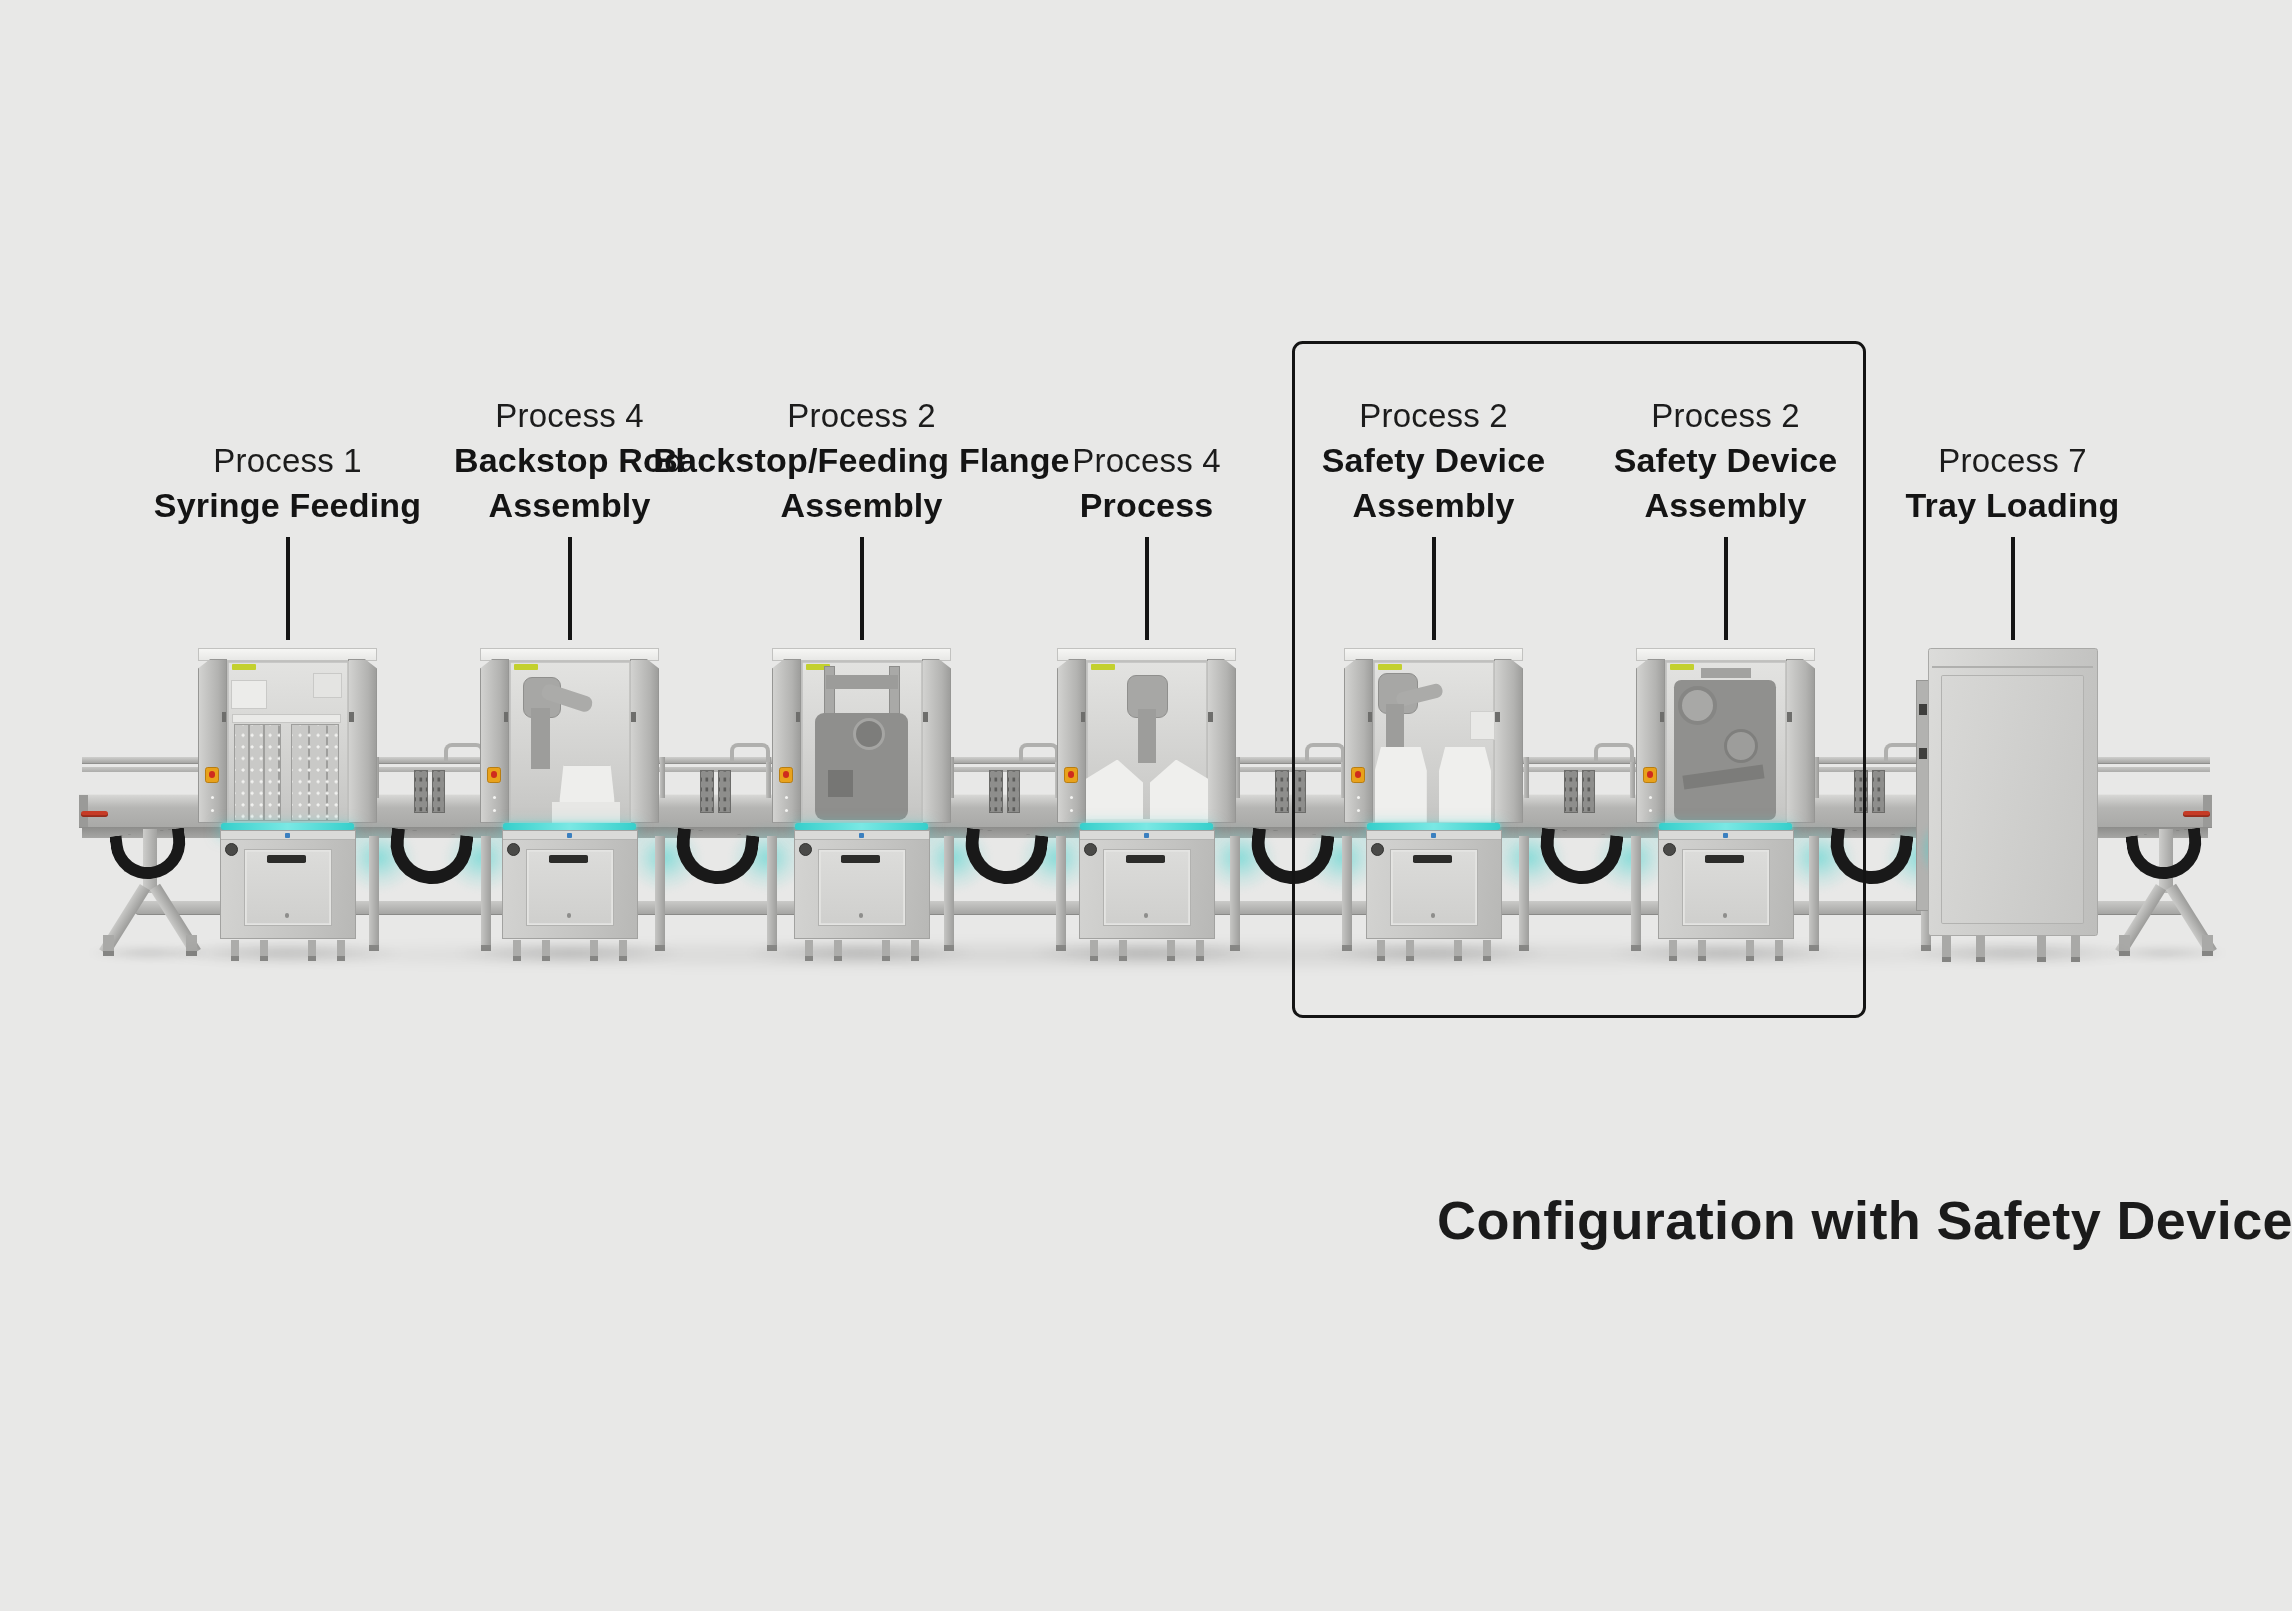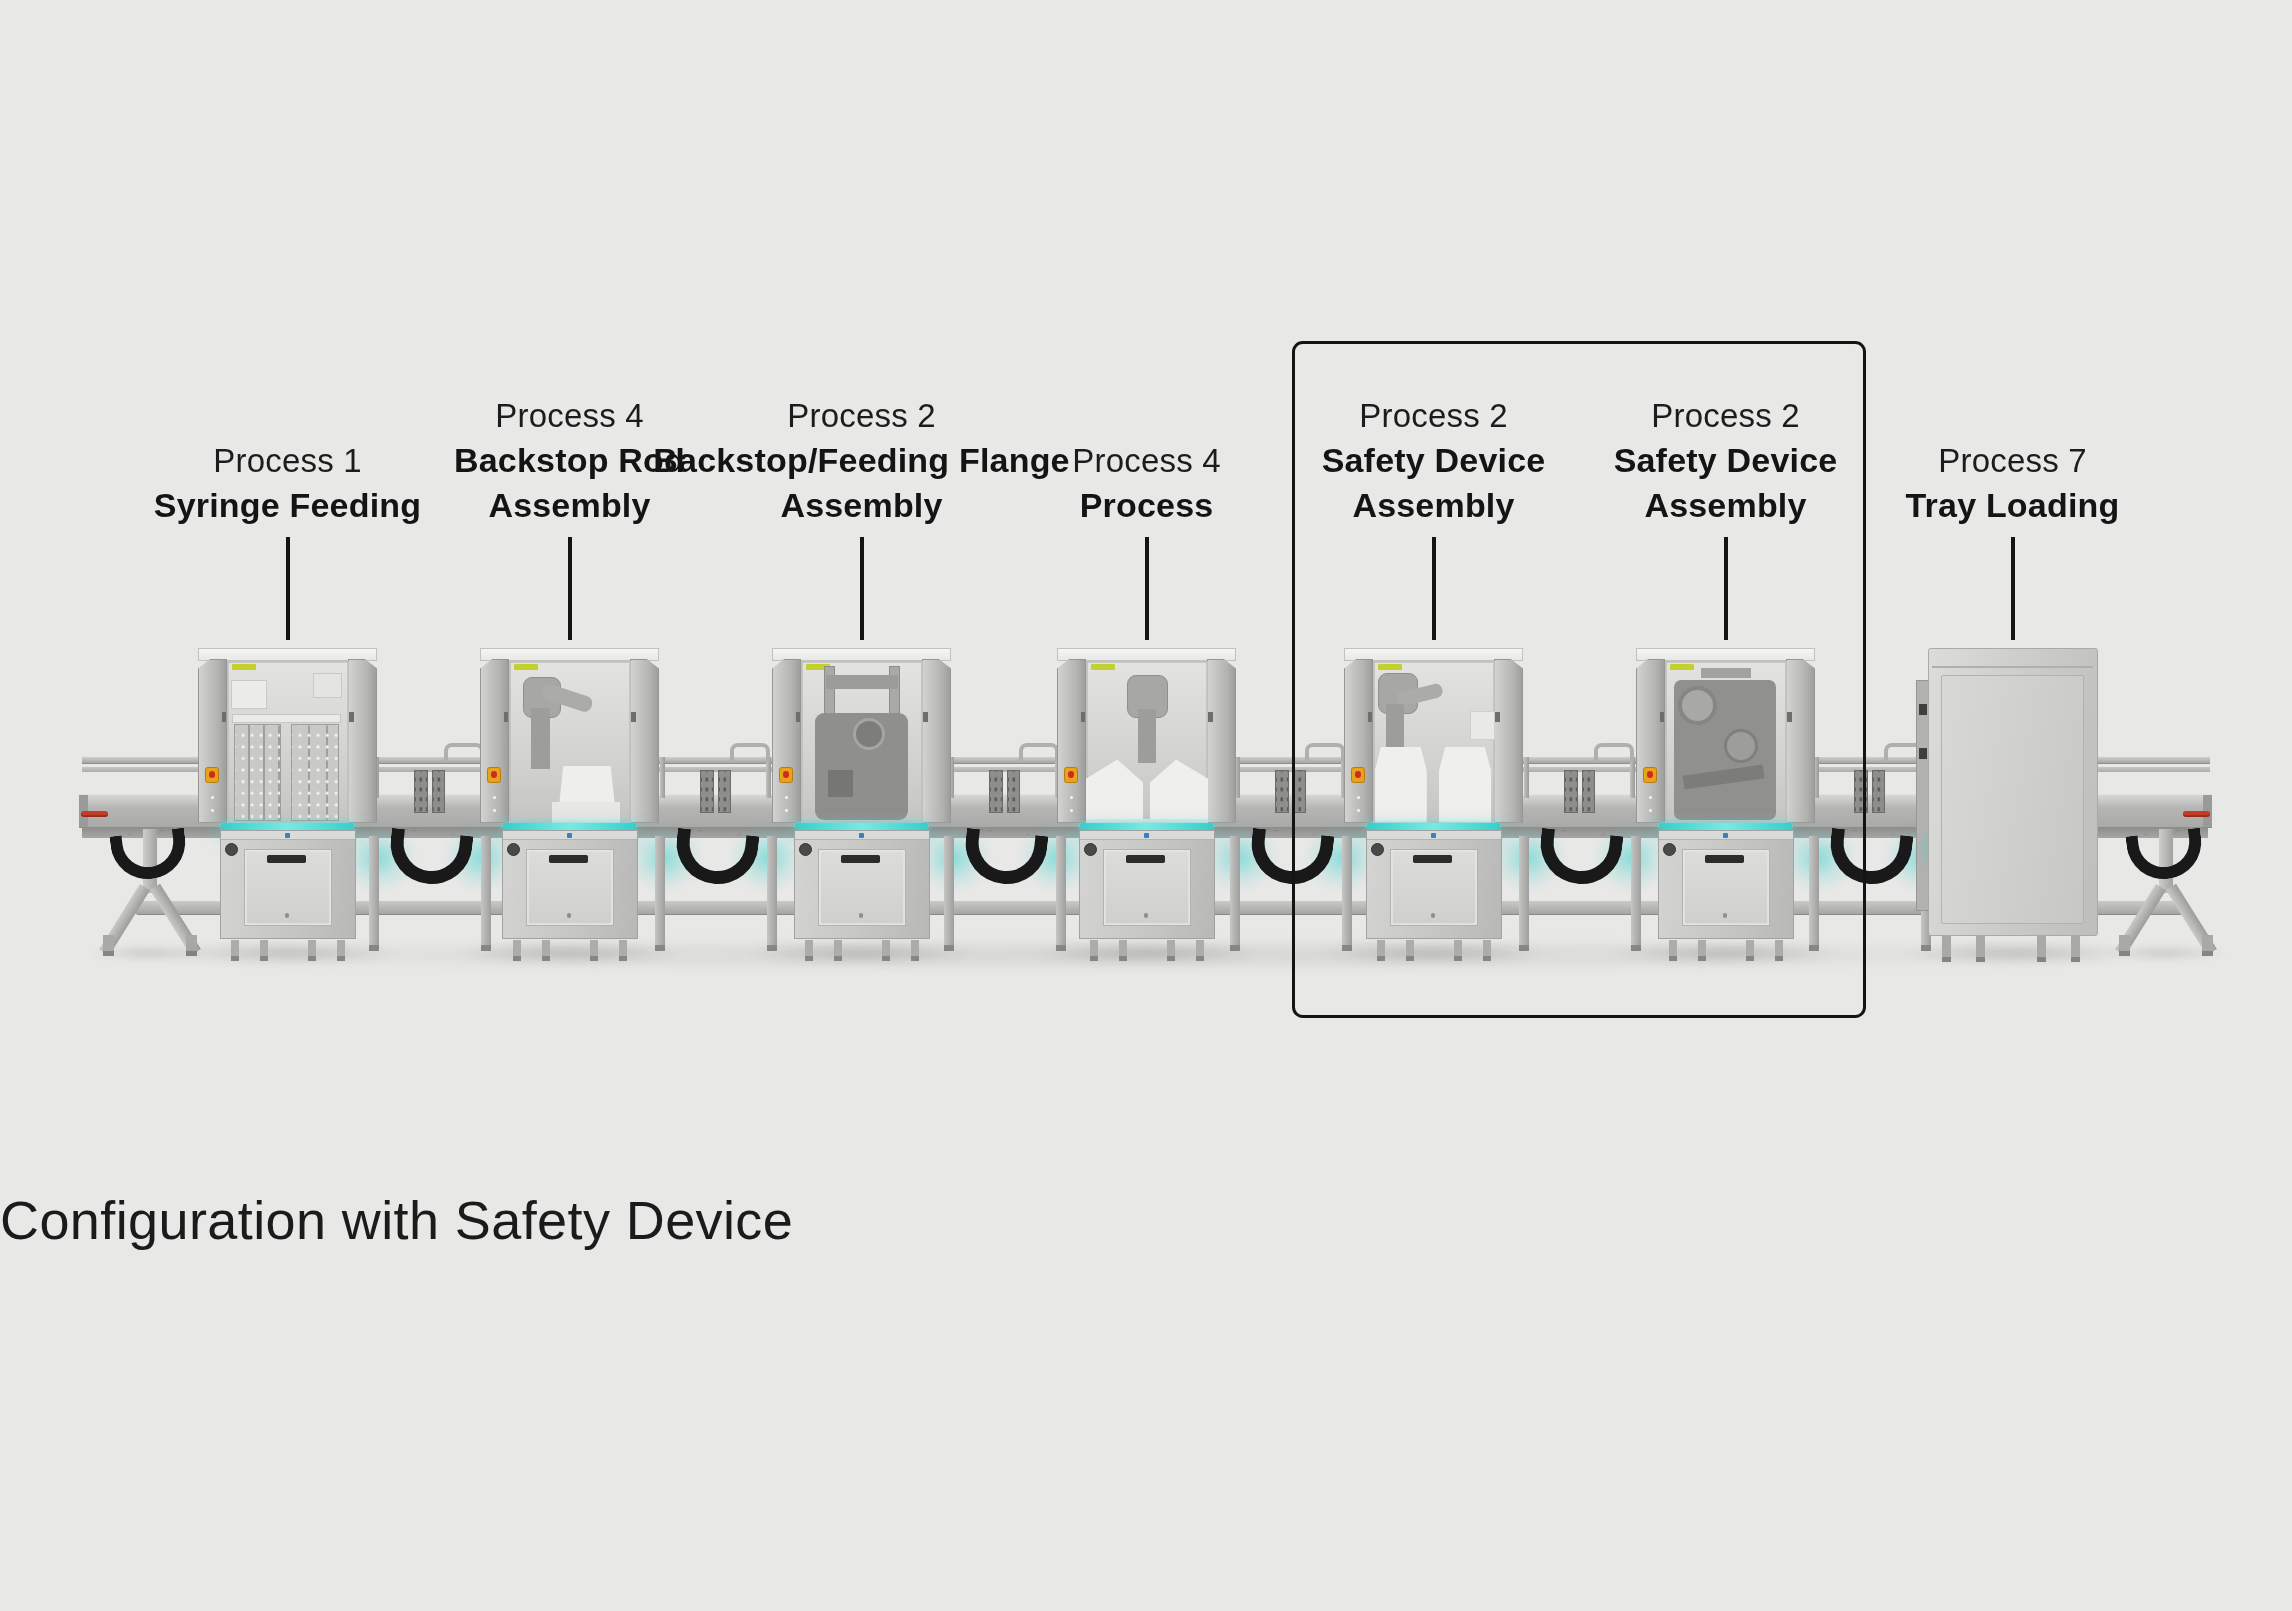--- a/index.html
+++ b/index.html
@@ -164,22 +164,22 @@
   .c-glow{left:-9px;top:176px;width:27px;height:50px;
     background:radial-gradient(closest-side,rgba(62,210,205,0.5),rgba(62,210,205,0));filter:blur(2.7px);}
   .cfoot{top:288px;width:9px;height:20.6px;background:#a9a9a7;border-bottom:5.4px solid #848482;}
   .cfoot.f1{left:14.3px;} .cfoot.f2{left:48px;} .cfoot.f3{left:109px;} .cfoot.f4{left:143px;}
 
   
   .hl-box{position:absolute;left:1292px;top:341px;width:574px;height:677px;z-index:8;
     border:3.6px solid #141414;border-radius:10.7px;box-sizing:border-box;}
 
   
-  .caption{position:absolute;left:0;top:1189px;width:2293px;text-align:left;z-index:9;
-    font-size:54px;font-weight:400;letter-spacing:0.4px;color:#1b1b1b;}
+  .caption{position:absolute;left:0;top:1189px;width:2293px;text-align:right;z-index:9;
+    font-size:54px;font-weight:700;letter-spacing:0.4px;color:#1b1b1b;}
 </style>
 </head>
 <body>
 
 <div class="stage">
 
   <div class="floor-shadow"></div>
 
   <div class="conveyor">
     <div class="rail-top"></div>

